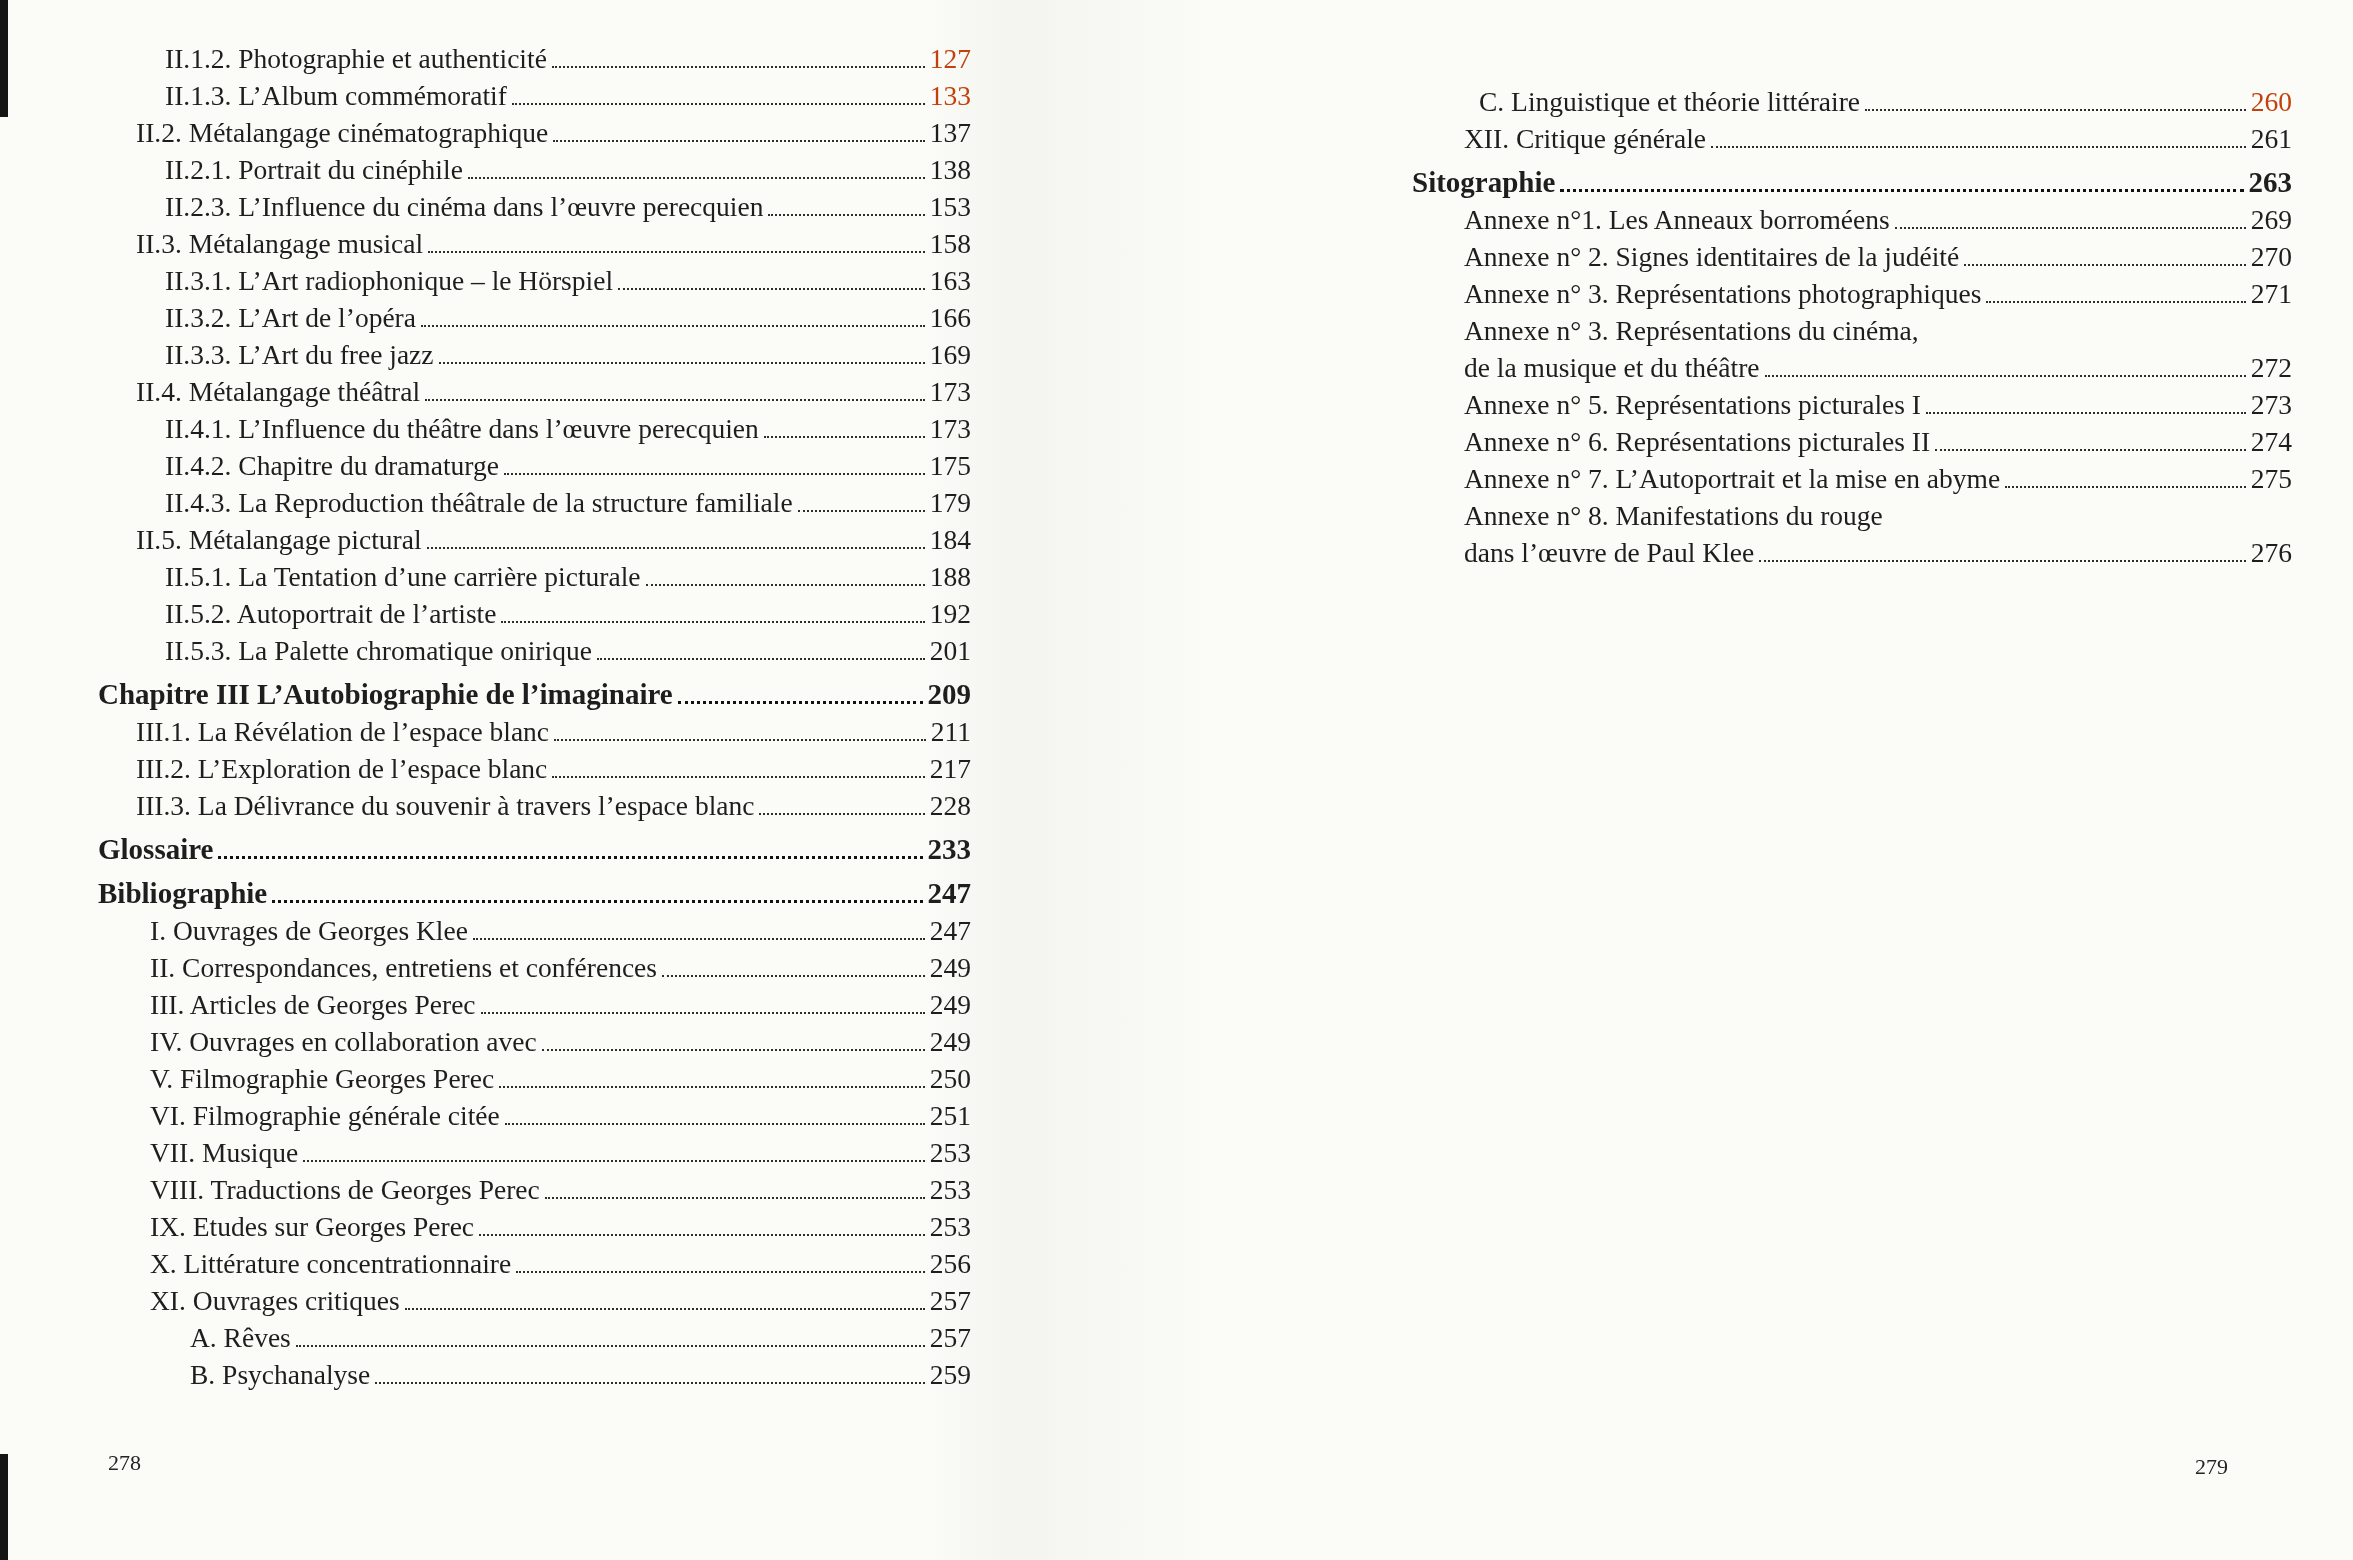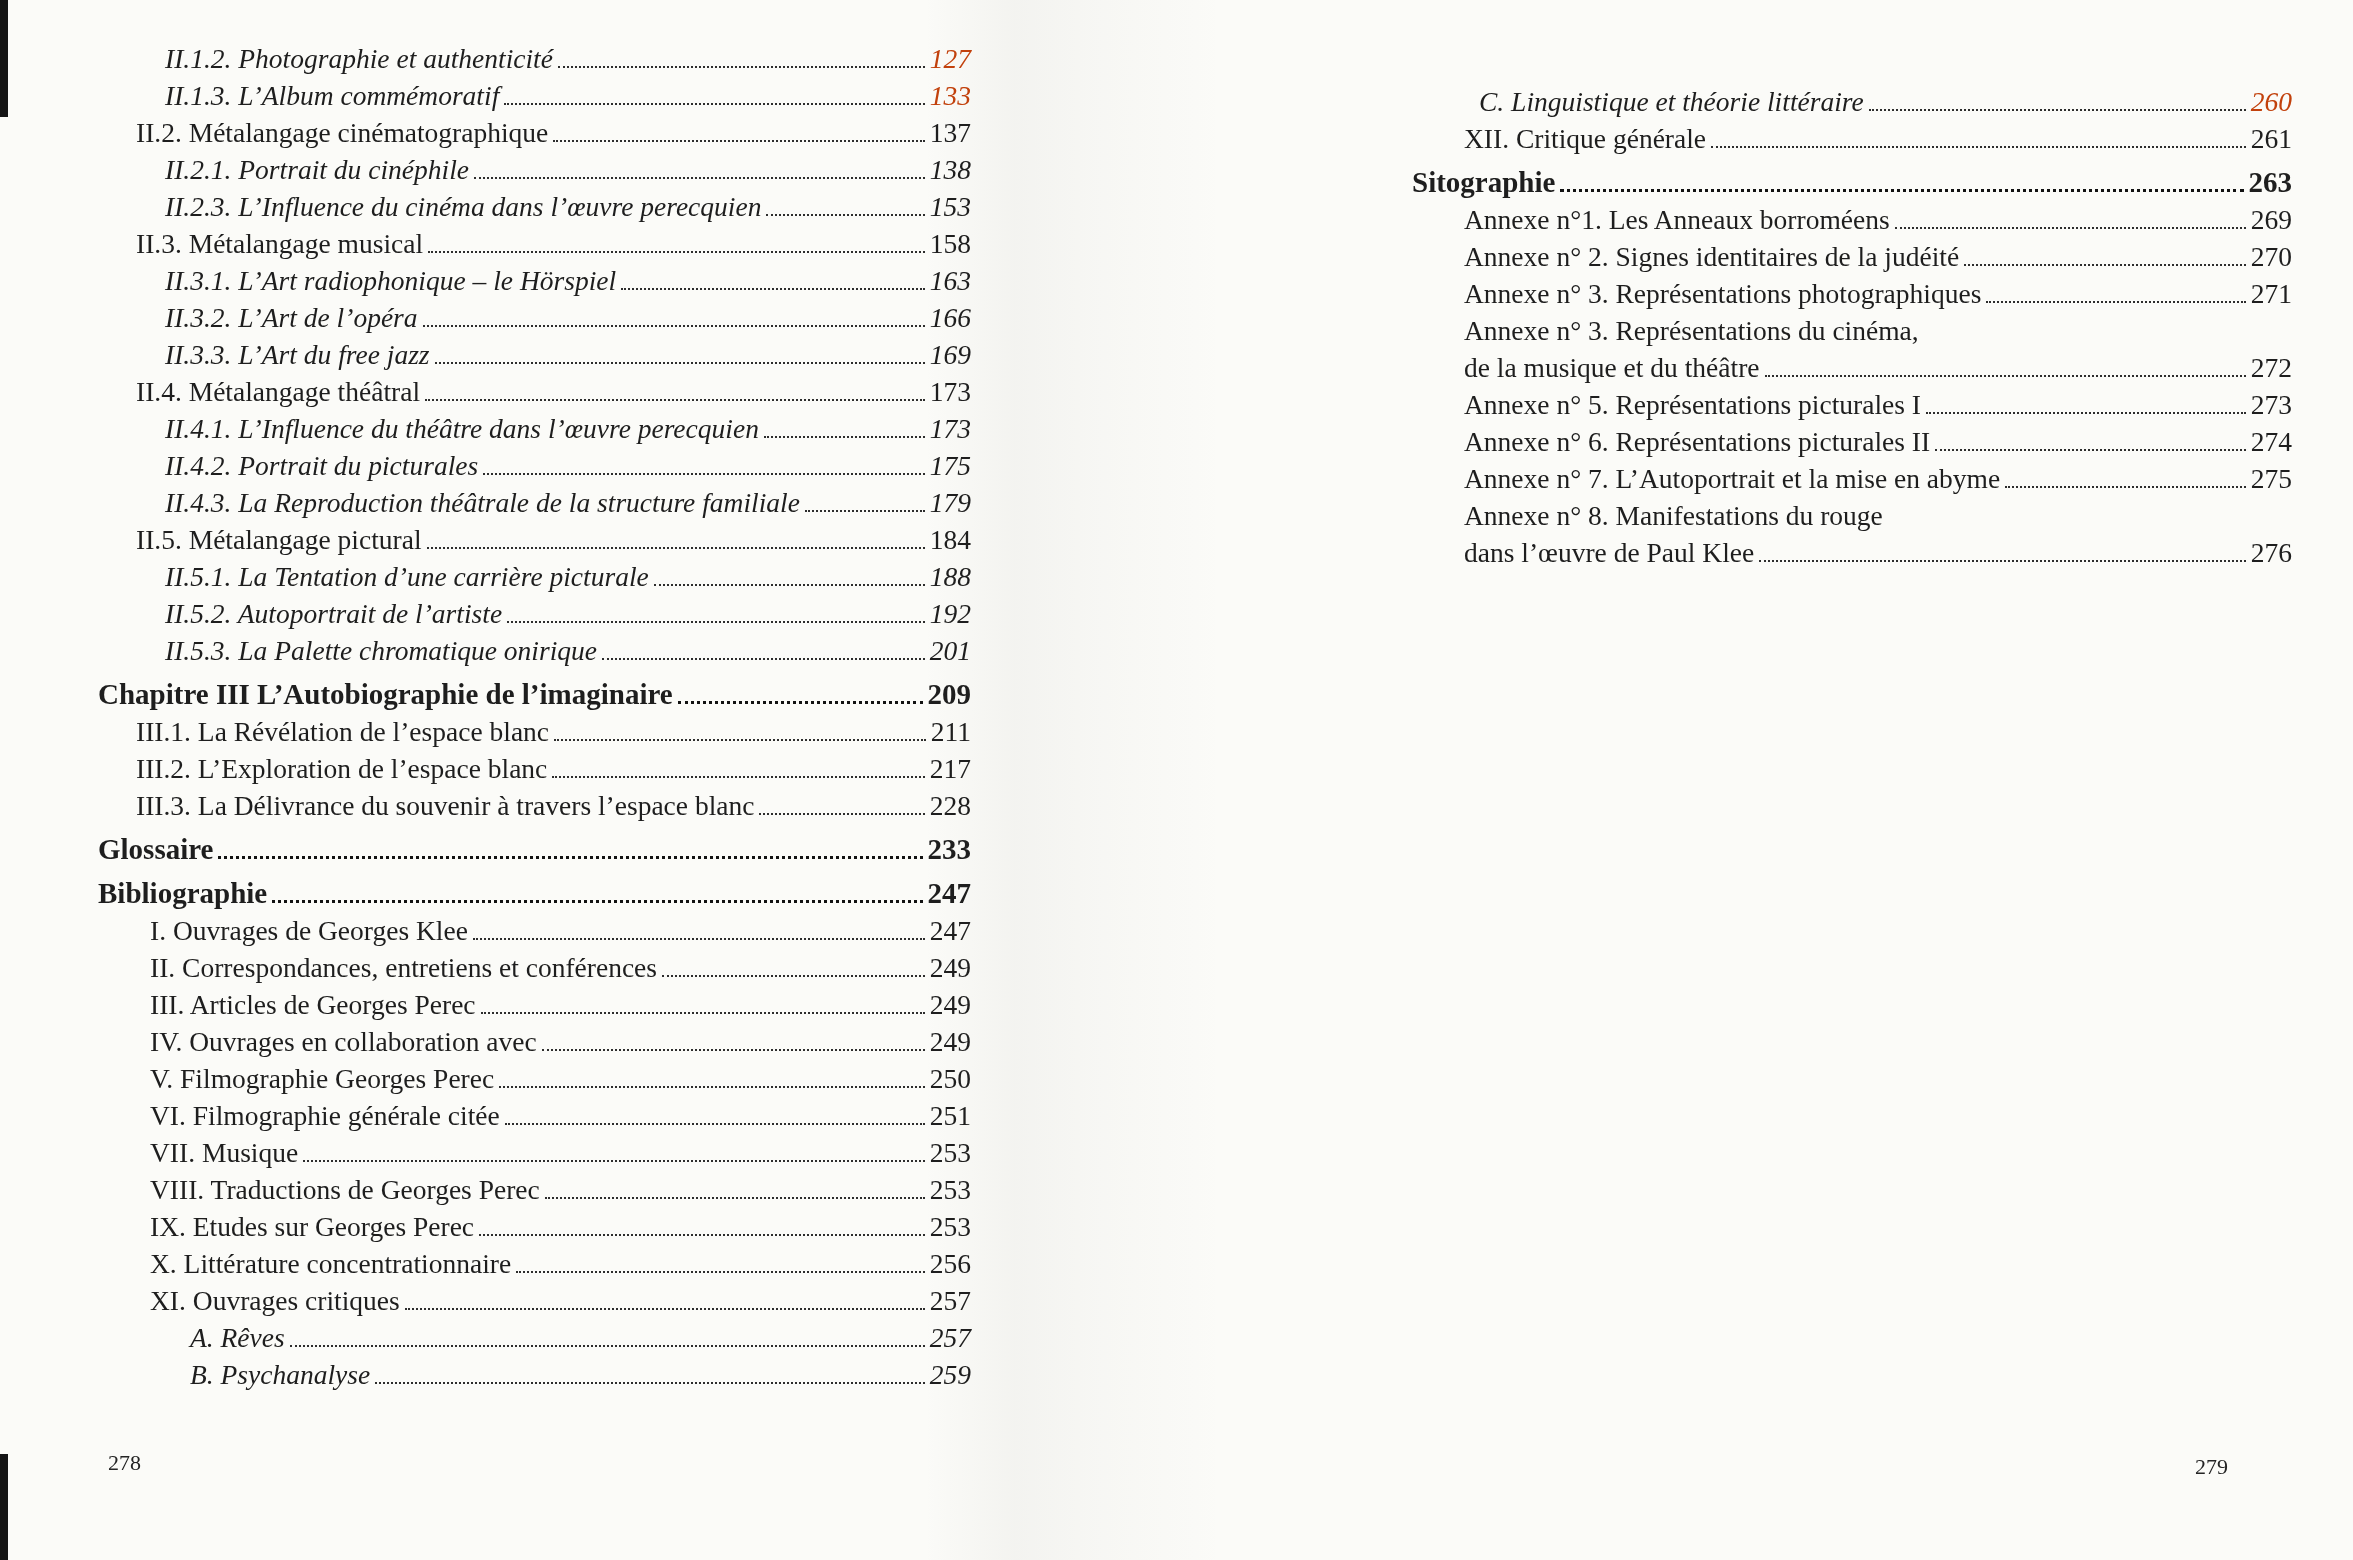--- a/index.html
+++ b/index.html
@@ -15,21 +15,21 @@
     pointer-events:none;
   }
   .scan-edge{position:absolute;left:0;width:7.5px;background:#151515;filter:blur(0.5px)}
   #edge-top{top:0;height:117px}
   #edge-bottom{top:1454px;height:107px}
   .page{position:absolute}
   #left-page{left:98px;top:42px;width:873px}
   #right-page{left:1412px;top:85px;width:880px}
   .row{display:flex;align-items:baseline;height:37px;font-size:27.5px;line-height:33px}
   .row.gap{margin-top:7px}
-  .s-sub{font-style:italic}
+  .s-sub{}
   .s-head{font-weight:bold;font-size:29px}
   .ind-1{padding-left:38px}
   .ind-2{padding-left:52px}
   .ind-3{padding-left:67px}
   .ind-4{padding-left:92px}
   .txt{white-space:nowrap}
   .leader{
     flex:1 1 auto;min-width:6.7px;margin:0 5px;
     border-bottom:2.8px dotted #2d2d2d;
   }
@@ -97,21 +97,21 @@
       <span class="txt">II.4. Métalangage théâtral</span>
       <span class="leader"></span>
       <span class="pg">173</span>
     </div>
     <div class="row s-sub ind-3">
       <span class="txt">II.4.1. L’Influence du théâtre dans l’œuvre perecquien</span>
       <span class="leader"></span>
       <span class="pg">173</span>
     </div>
     <div class="row s-sub ind-3">
-      <span class="txt">II.4.2. Portrait du picturales</span>
+      <span class="txt">II.4.2. Chapitre du dramaturge</span>
       <span class="leader"></span>
       <span class="pg">175</span>
     </div>
     <div class="row s-sub ind-3">
       <span class="txt">II.4.3. La Reproduction théâtrale de la structure familiale</span>
       <span class="leader"></span>
       <span class="pg">179</span>
     </div>
     <div class="row s-main ind-1">
       <span class="txt">II.5. Métalangage pictural</span>

